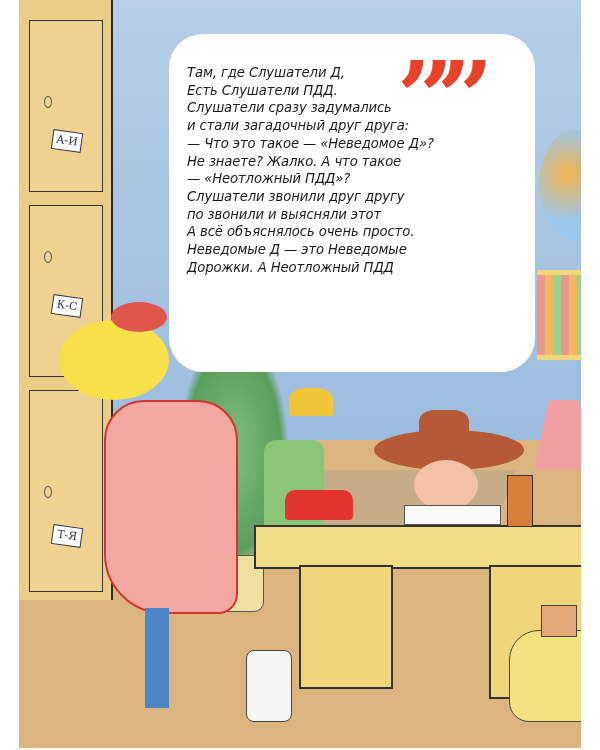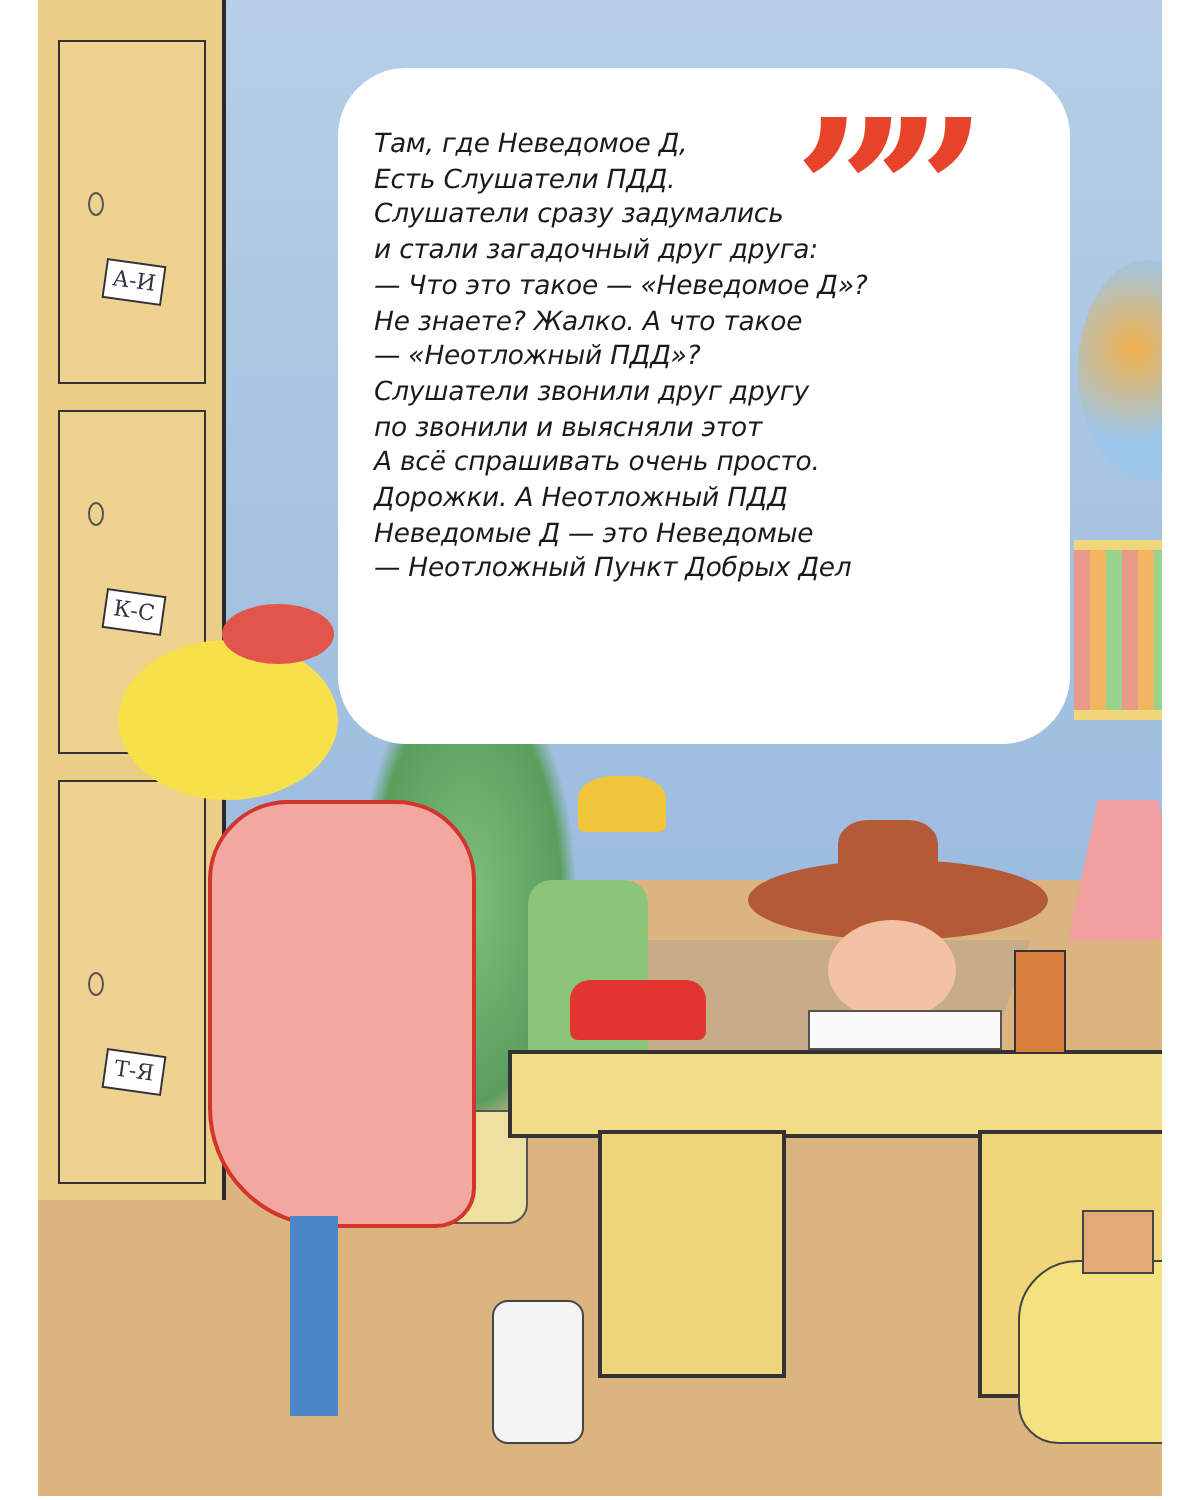--- a/index.html
+++ b/index.html
@@ -90,28 +90,27 @@
 
   <div class="woman-coat"></div>
   <div class="woman-hair"></div>
   <div class="woman-hat"></div>
   <div class="woman-legs"></div>
 
   <div class="bubble">
     <span class="quote" style="left:228px;">”</span>
     <span class="quote" style="left:268px;">”</span>
     <ul class="bubble-text">
-      <li>Там, где Неведомое Д,</li>
+      <li>Там, где Слушатели Д,</li>
       <li>Есть Слушатели ПДД.</li>
       <li>Слушатели сразу задумались</li>
       <li>и стали загадочный друг друга:</li>
       <li>— Что это такое — «Неведомое Д»?</li>
       <li>Не знаете? Жалко. А что такое</li>
       <li>— «Неотложный ПДД»?</li>
       <li>Слушатели звонили друг другу</li>
       <li>по звонили и выясняли этот</li>
-      <li>А всё спрашивать очень просто.</li>
+      <li>А всё объяснялось очень просто.</li>
+      <li>Неведомые Д — это Неведомые</li>
       <li>Дорожки. А Неотложный ПДД</li>
-      <li>Неведомые Д — это Неведомые</li>
-      <li>— Неотложный Пункт Добрых Дел</li>
     </ul>
   </div>
 </div>
 
 </body></html>

